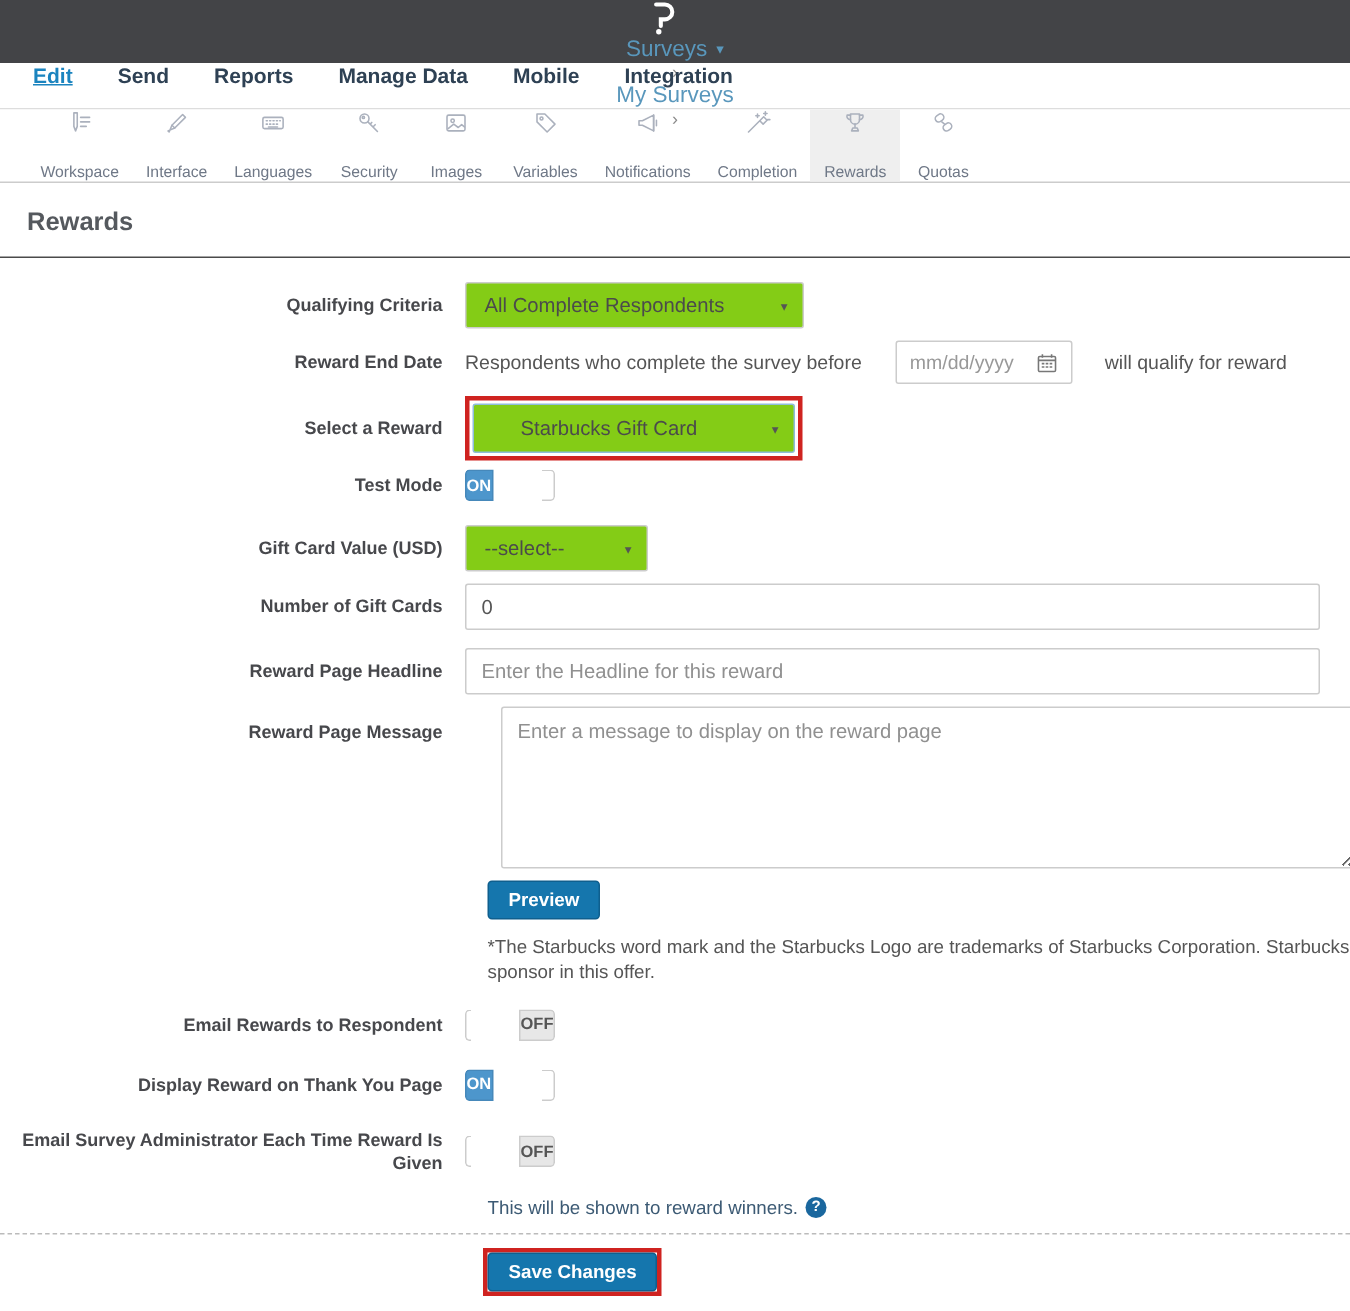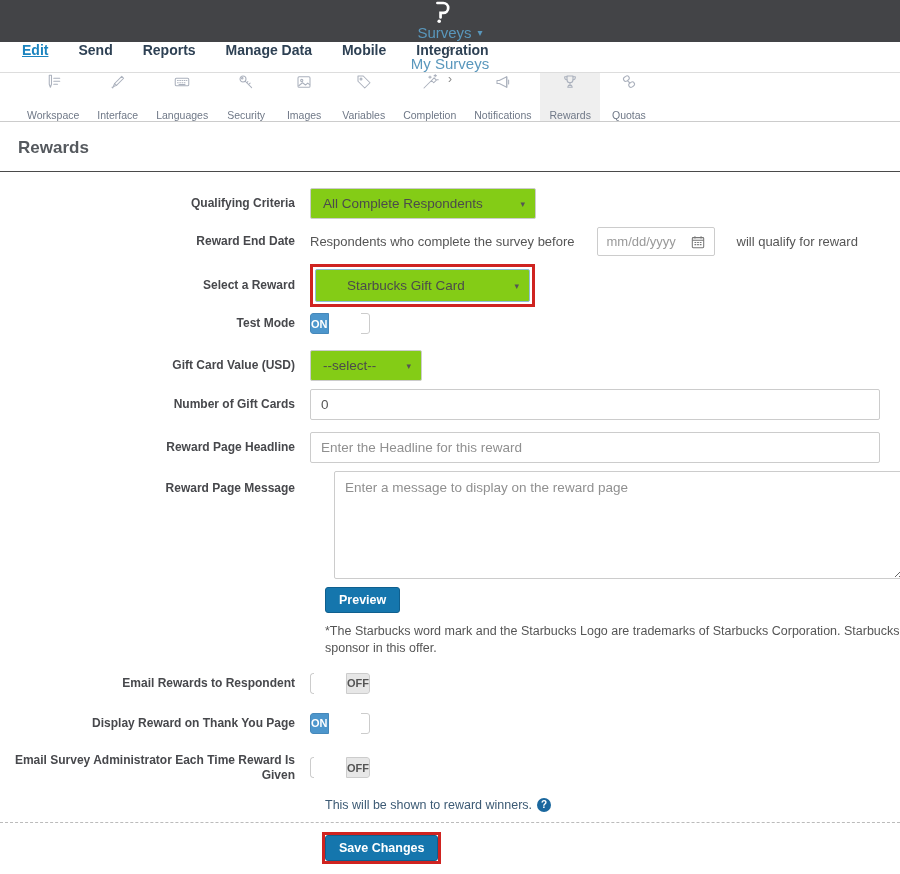--- a/index.html
+++ b/index.html
@@ -160,31 +160,31 @@
   </div>
   <div class="tool">
     <svg viewBox="0 0 24 24">
       <path class="icon-stroke" d="M4 4 h7 l9 9 -7 7 -9 -9 z"></path>
       <circle class="icon-stroke" cx="8" cy="8" r="1.3"></circle>
     </svg>
     <span class="tlabel">Variables</span>
   </div>
   <div class="tool">
     <svg viewBox="0 0 24 24">
+      <path class="icon-stroke" d="M4 10 v4 h3 l10 5 V5 L7 10 z"></path>
+      <path class="icon-stroke" d="M17 5 v14 M19.5 9.5 v5"></path>
+    </svg>
+    <span class="tlabel">Notifications</span>
+  </div>
+  <div class="tool">
+    <svg viewBox="0 0 24 24">
       <path class="icon-stroke" d="M4 20 L14 10 M14 10 l3.5 -3.5 3 3 L17 13 z"></path>
       <path class="icon-stroke" d="M12 4 v3 M10.5 5.5 h3 M19 2 v3 M17.5 3.5 h3 M21 9 h2"></path>
     </svg>
     <span class="tlabel">Completion</span>
-  </div>
-  <div class="tool">
-    <svg viewBox="0 0 24 24">
-      <path class="icon-stroke" d="M4 10 v4 h3 l10 5 V5 L7 10 z"></path>
-      <path class="icon-stroke" d="M17 5 v14 M19.5 9.5 v5"></path>
-    </svg>
-    <span class="tlabel">Notifications</span>
   </div>
   <div class="tool active">
     <svg viewBox="0 0 24 24">
       <path class="icon-stroke" d="M8 4 h8 v5 a4 4 0 0 1 -8 0 z"></path>
       <path class="icon-stroke" d="M8 5 H5 a3 3 0 0 0 3 4 M16 5 h3 a3 3 0 0 1 -3 4"></path>
       <path class="icon-stroke" d="M12 13 v3 M9 19 h6 M10 16.5 h4 l1 2.5 h-6 z"></path>
     </svg>
     <span class="tlabel">Rewards</span>
   </div>
   <div class="tool">
@@ -248,21 +248,21 @@
       <div class="toggle on">
         <span class="tseg seg-on">ON</span>
         <span class="tseg seg-knob"></span>
       </div>
     </div>
   </div>
 
   <div class="frow">
     <div class="flabel">Gift Card Value (USD)</div>
     <div class="fctrl">
-      <div class="selectbox" style="width:112px">
+      <div class="selectbox" style="width:122px">
         <span>--select--</span>
         <span class="caret">▾</span>
       </div>
     </div>
   </div>
 
   <div class="frow" style="margin-bottom:12px">
     <div class="flabel">Number of Gift Cards</div>
     <div class="fctrl">
       <input class="txtinput" type="text" value="0" style="">

